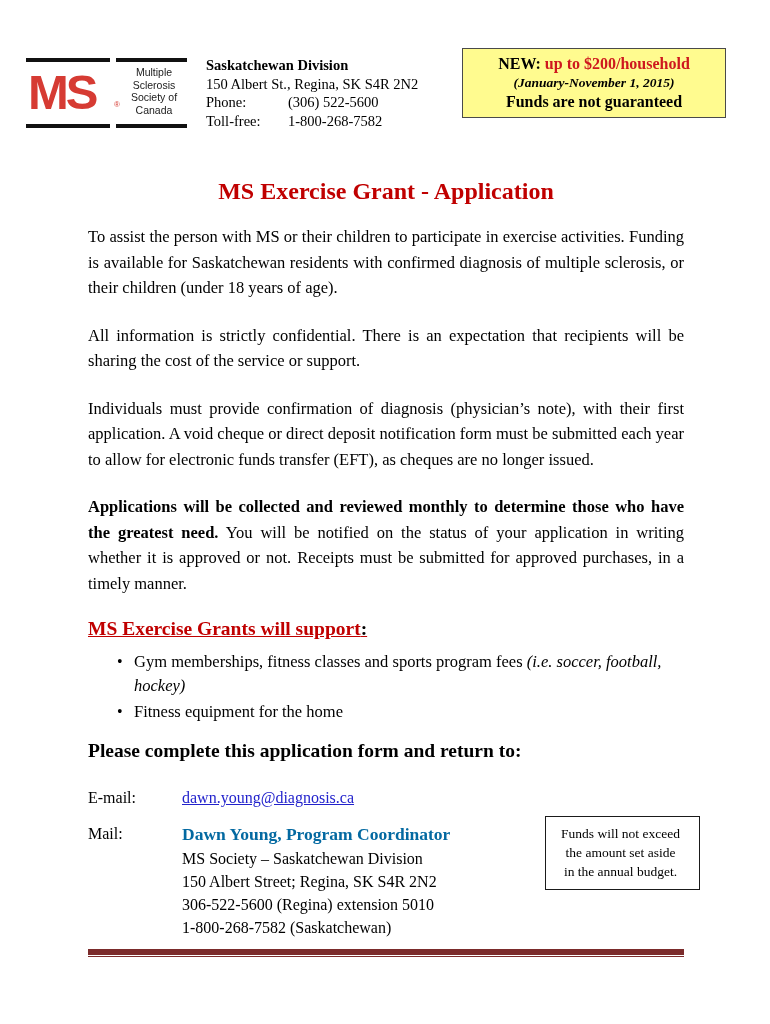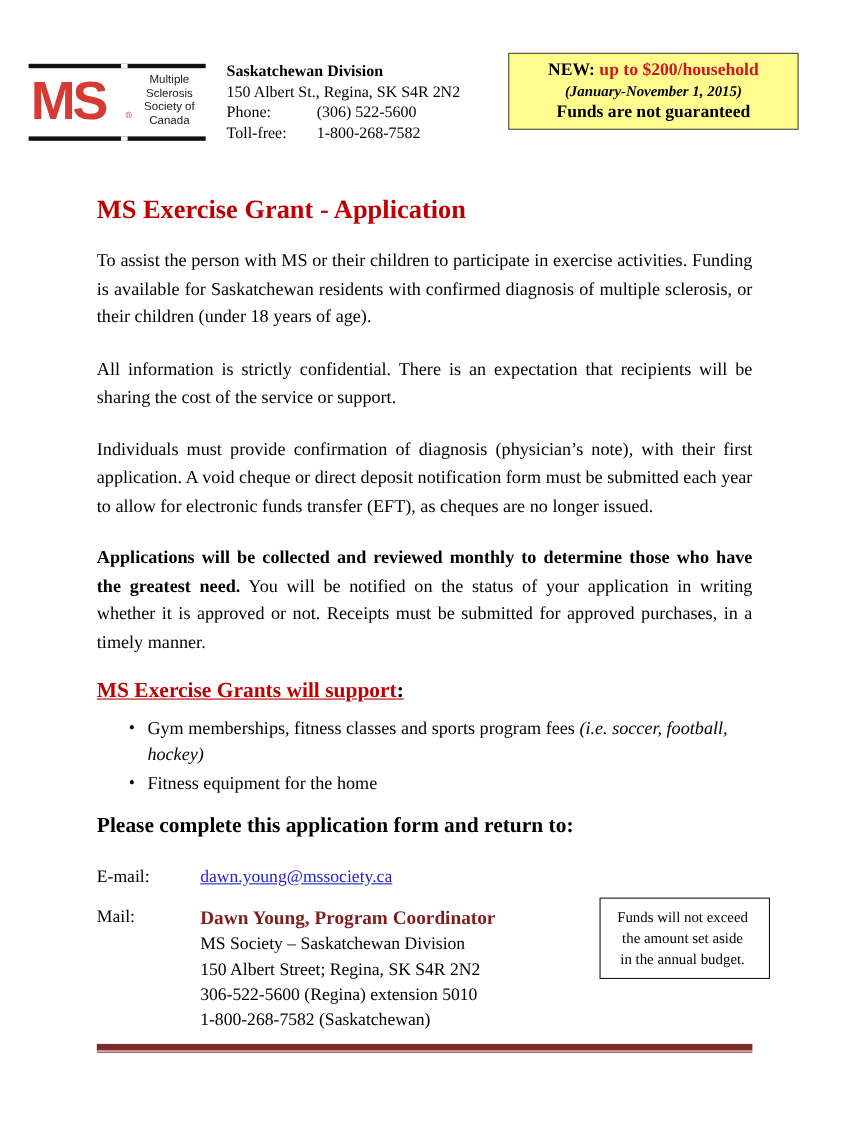--- a/index.html
+++ b/index.html
@@ -119,21 +119,21 @@
   .newbox .line1 .red { color: #CE181E; }
   .newbox .line2 { font-size: 13.5px; font-weight: bold; font-style: italic; }
   .newbox .line3 { font-size: 16px; font-weight: bold; }
 
   
   .doc-title {
     position: absolute;
     left: 88px;
     top: 178px;
     width: 596px;
-    text-align: left;
+    text-align: center;
     color: #C00000;
     font-size: 24px;
     font-weight: bold;
   }
 
   
   .body-area {
     position: absolute;
     left: 88px;
     top: 224px;
@@ -201,21 +201,21 @@
   }
   .contact .val { margin-left: 94px; display: block; }
   .email-link {
     color: #2222CC;
     text-decoration: underline;
   }
   .mail-block { position: absolute; left: 88px; top: 822px; width: 440px; font-size: 16px; line-height: 23px; }
   .mail-block .lbl { position: absolute; left: 0; top: 0; width: 90px; font-family: Liberation Serif, serif; }
   .mail-block .lines { margin-left: 94px; }
   .mail-block .name {
-    color: #7f1d1d;
+    color: #0369a1;
     font-weight: bold;
     font-size: 17.5px;
     line-height: 25px;
   }
 
   .funds-box {
     position: absolute;
     left: 545px;
     top: 816px;
     width: 155px;
@@ -308,21 +308,21 @@
       <li><span>Gym memberships, fitness classes and sports program fees </span><i>(i.e. soccer, football, hockey)</i></li>
       <li><span>Fitness equipment for the home</span></li>
     </ul>
   </div>
 
   <div class="return-head">Please complete this application form and return to:</div>
 
   <div class="contact">
     <div class="row">
       <span class="lbl">E-mail:</span>
-      <span class="val"><a class="email-link" href="#">dawn.young@mssociety.ca</a></span>
+      <span class="val"><a class="email-link" href="#">dawn.young@diagnosis.ca</a></span>
     </div>
   </div>
 
   <div class="mail-block">
     <span class="lbl">Mail:</span>
     <div class="lines">
       <div class="name">Dawn Young, Program Coordinator</div>
       <div>MS Society – Saskatchewan Division</div>
       <div>150 Albert Street; Regina, SK S4R 2N2</div>
       <div>306-522-5600 (Regina)        extension 5010</div>

